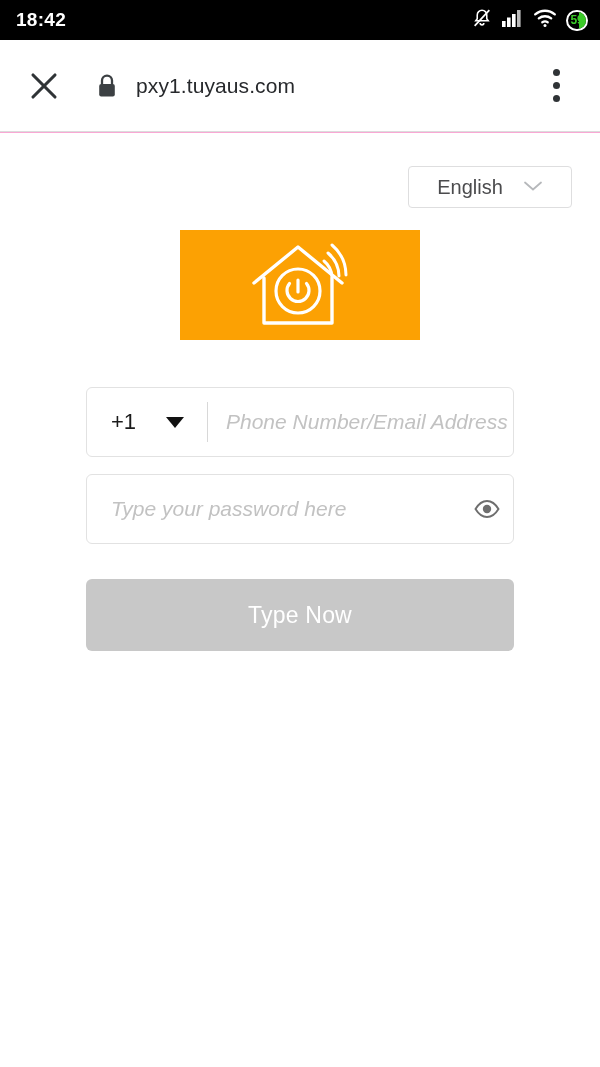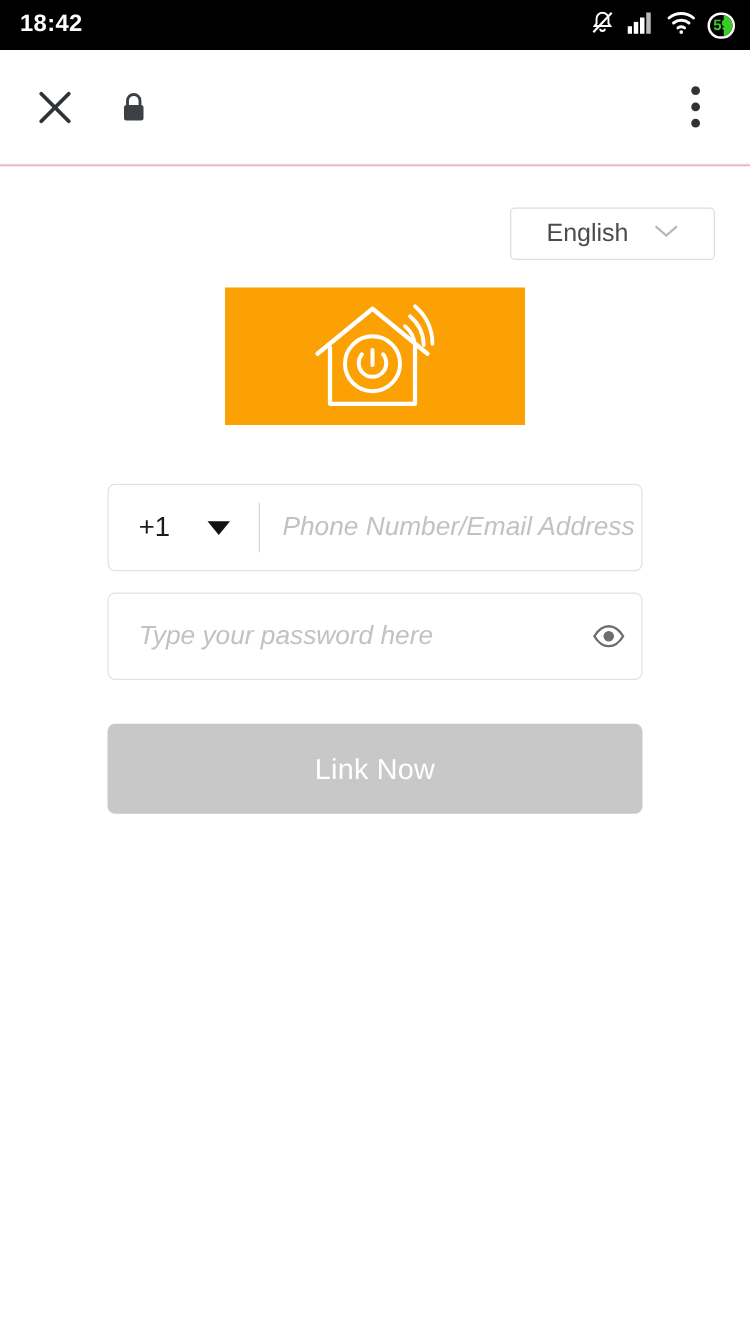--- a/index.html
+++ b/index.html
@@ -163,20 +163,21 @@
       </svg>
     </span>
 
     <span class="lock-wrap">
       <svg width="22" height="26" viewBox="0 0 22 26">
         <path d="M6 11V7.6a5 5 0 0 1 10 0V11" fill="none" stroke="#3c4043" stroke-width="2.3"></path>
         <rect x="3.2" y="11" width="15.6" height="12.4" rx="2" fill="#3c4043"></rect>
       </svg>
     </span>
 
+    <span class="url-text">pxy1.tuyaus.com</span>
 
     <span class="menu-btn">
       <span class="menu-dot"></span>
       <span class="menu-dot"></span>
       <span class="menu-dot"></span>
     </span>
 
   </div>
 
   <div class="content">
@@ -227,19 +228,19 @@
         <input class="pw-input" type="password" placeholder="Type your password here" style="">
         <span class="eye-btn">
           <svg width="26" height="18" viewBox="0 0 26 18">
             <path d="M1.5 9 C5 3.2 9 1 13 1 C17 1 21 3.2 24.5 9 C21 14.8 17 17 13 17 C9 17 5 14.8 1.5 9 Z" fill="none" stroke="#6e6e6e" stroke-width="1.9"></path>
             <circle cx="13" cy="9" r="4.2" fill="#6e6e6e"></circle>
           </svg>
         </span>
       </div>
 
       
-      <button class="submit-btn">Link Now</button>
+      <button class="submit-btn">Type Now</button>
 
     </div>
 
   </div>
 
 </div>
 
 </body></html>

